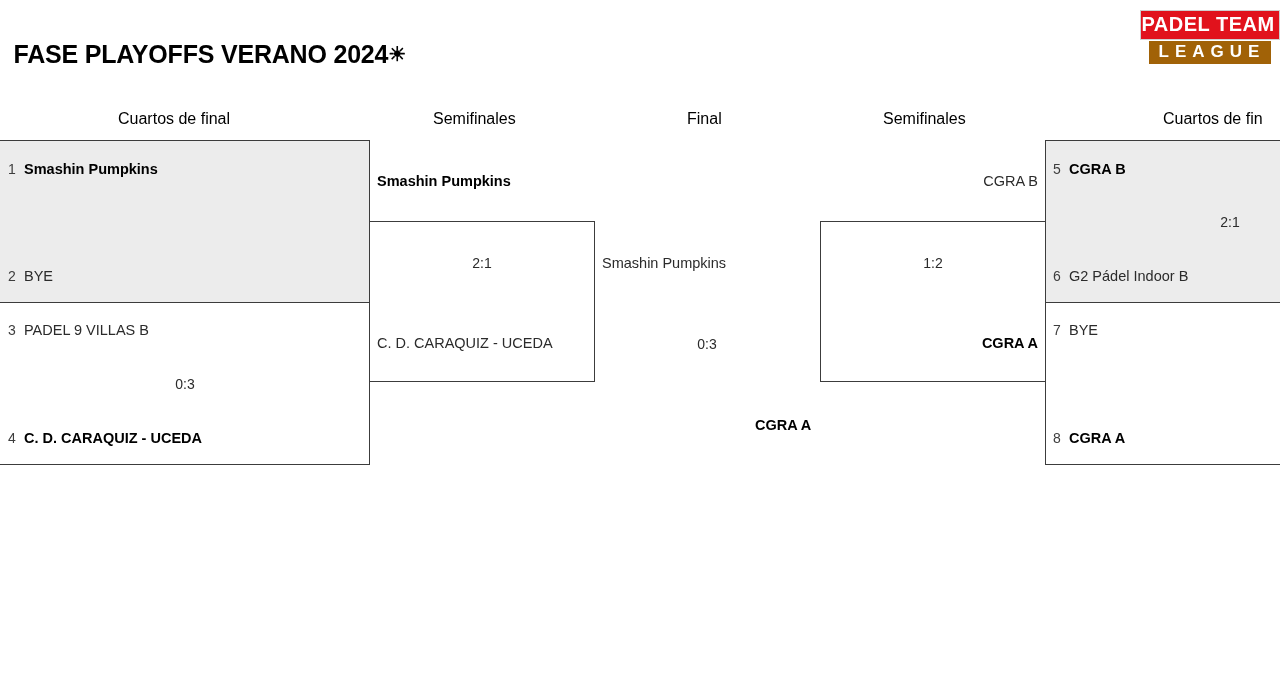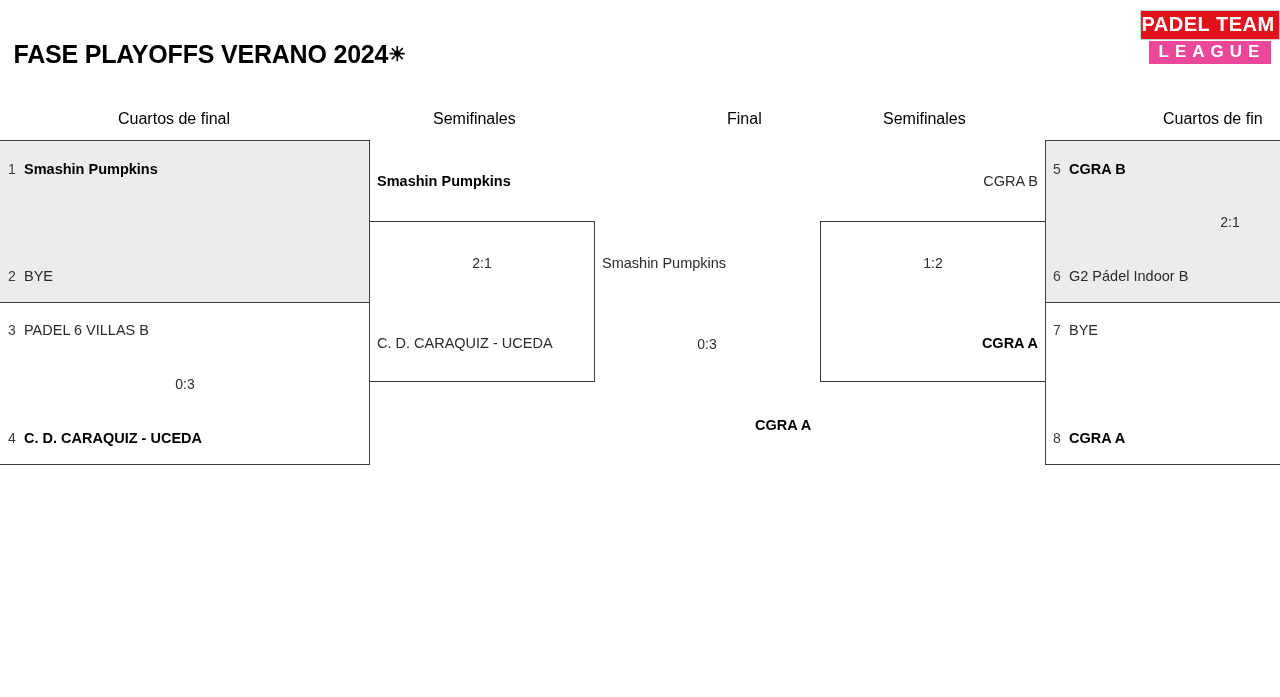--- a/index.html
+++ b/index.html
@@ -53,21 +53,21 @@
     font-family: "Liberation Sans", sans-serif;
     font-stretch: condensed;
   }
   .logo-bottom {
     background: #ffffff;
     text-align: center;
     padding: 1px 0 1px 0;
   }
   .logo-bottom span {
     display: inline-block;
-    background: #ec4899;
+    background: #a16207;
     color: #ffffff;
     font-size: 17px;
     font-weight: 700;
     letter-spacing: 6px;
     padding: 1px 6px 2px 10px;
   }
 
   
   .round-header {
     position: absolute;
@@ -134,37 +134,37 @@
   <div class="logo-top">
     <span>PADEL TEAM</span>
   </div>
   <div class="logo-bottom">
     <span>LEAGUE</span>
   </div>
 </div>
 
 <div class="round-header" style="left:118px;">Cuartos de final</div>
 <div class="round-header" style="left:433px;">Semifinales</div>
-<div class="round-header" style="left:727px;">Final</div>
+<div class="round-header" style="left:687px;">Final</div>
 <div class="round-header" style="left:883px;">Semifinales</div>
 <div class="round-header" style="left:1163px;">Cuartos de fin</div>
 
 <div class="match-box shaded" style="left:-1px; top:140px; width:371px; height:163px;"></div>
 <div class="match-box" style="left:-1px; top:302px; width:371px; height:163px;"></div>
 
 <div class="slot winner" style="left:8px; top:160px;">
   <span class="seed">1</span><span class="team">Smashin Pumpkins</span>
 </div>
 <div class="slot" style="left:8px; top:267px;">
   <span class="seed">2</span><span class="team">BYE</span>
 </div>
 <div class="score" style="left:145px; top:213px; width:80px;"></div>
 
 <div class="slot" style="left:8px; top:321px;">
-  <span class="seed">3</span><span class="team">PADEL 6 VILLAS B</span>
+  <span class="seed">3</span><span class="team">PADEL 9 VILLAS B</span>
 </div>
 <div class="slot winner" style="left:8px; top:429px;">
   <span class="seed">4</span><span class="team">C. D. CARAQUIZ - UCEDA</span>
 </div>
 <div class="score" style="left:145px; top:375px; width:80px;">0:3</div>
 
 <div class="match-box" style="left:369px; top:221px; width:226px; height:161px;"></div>
 
 <div class="free-label winner" style="left:377px; top:172px;">Smashin Pumpkins</div>
 <div class="free-label" style="left:377px; top:334px;">C. D. CARAQUIZ - UCEDA</div>

